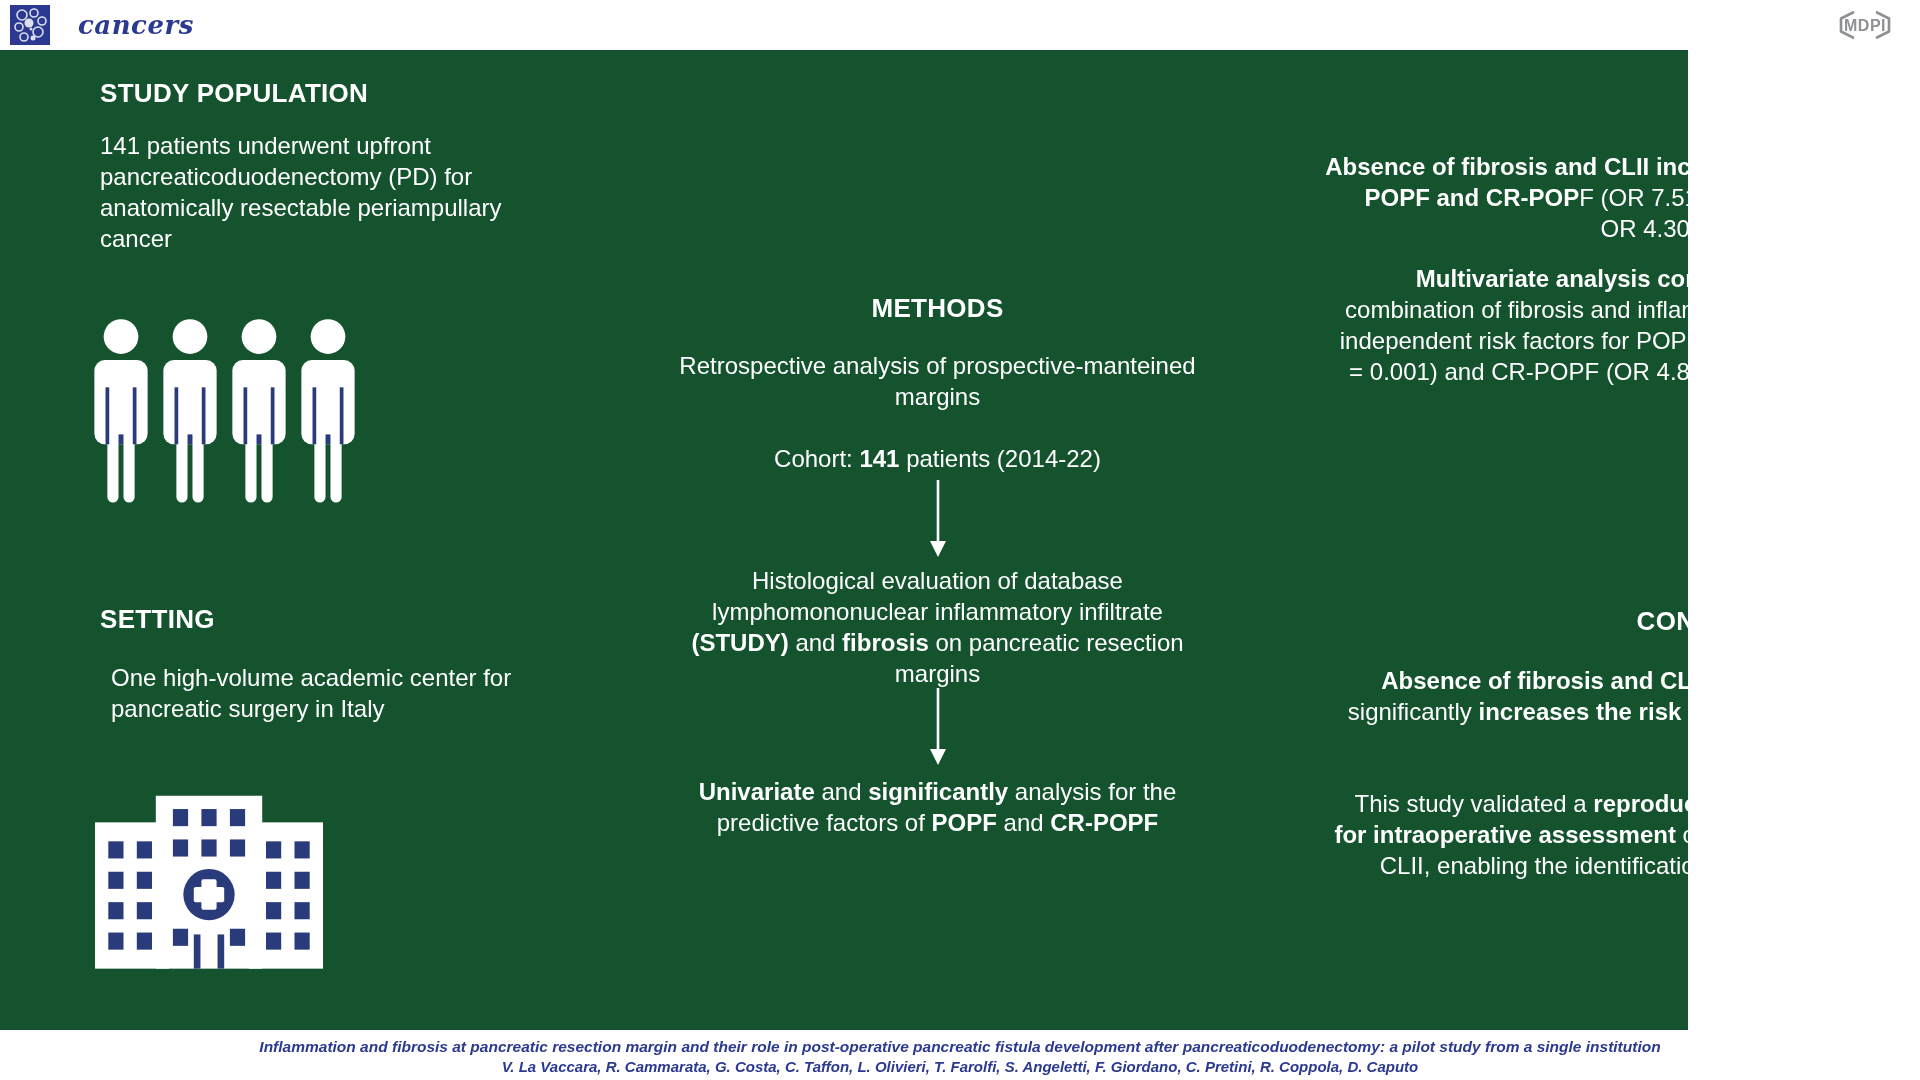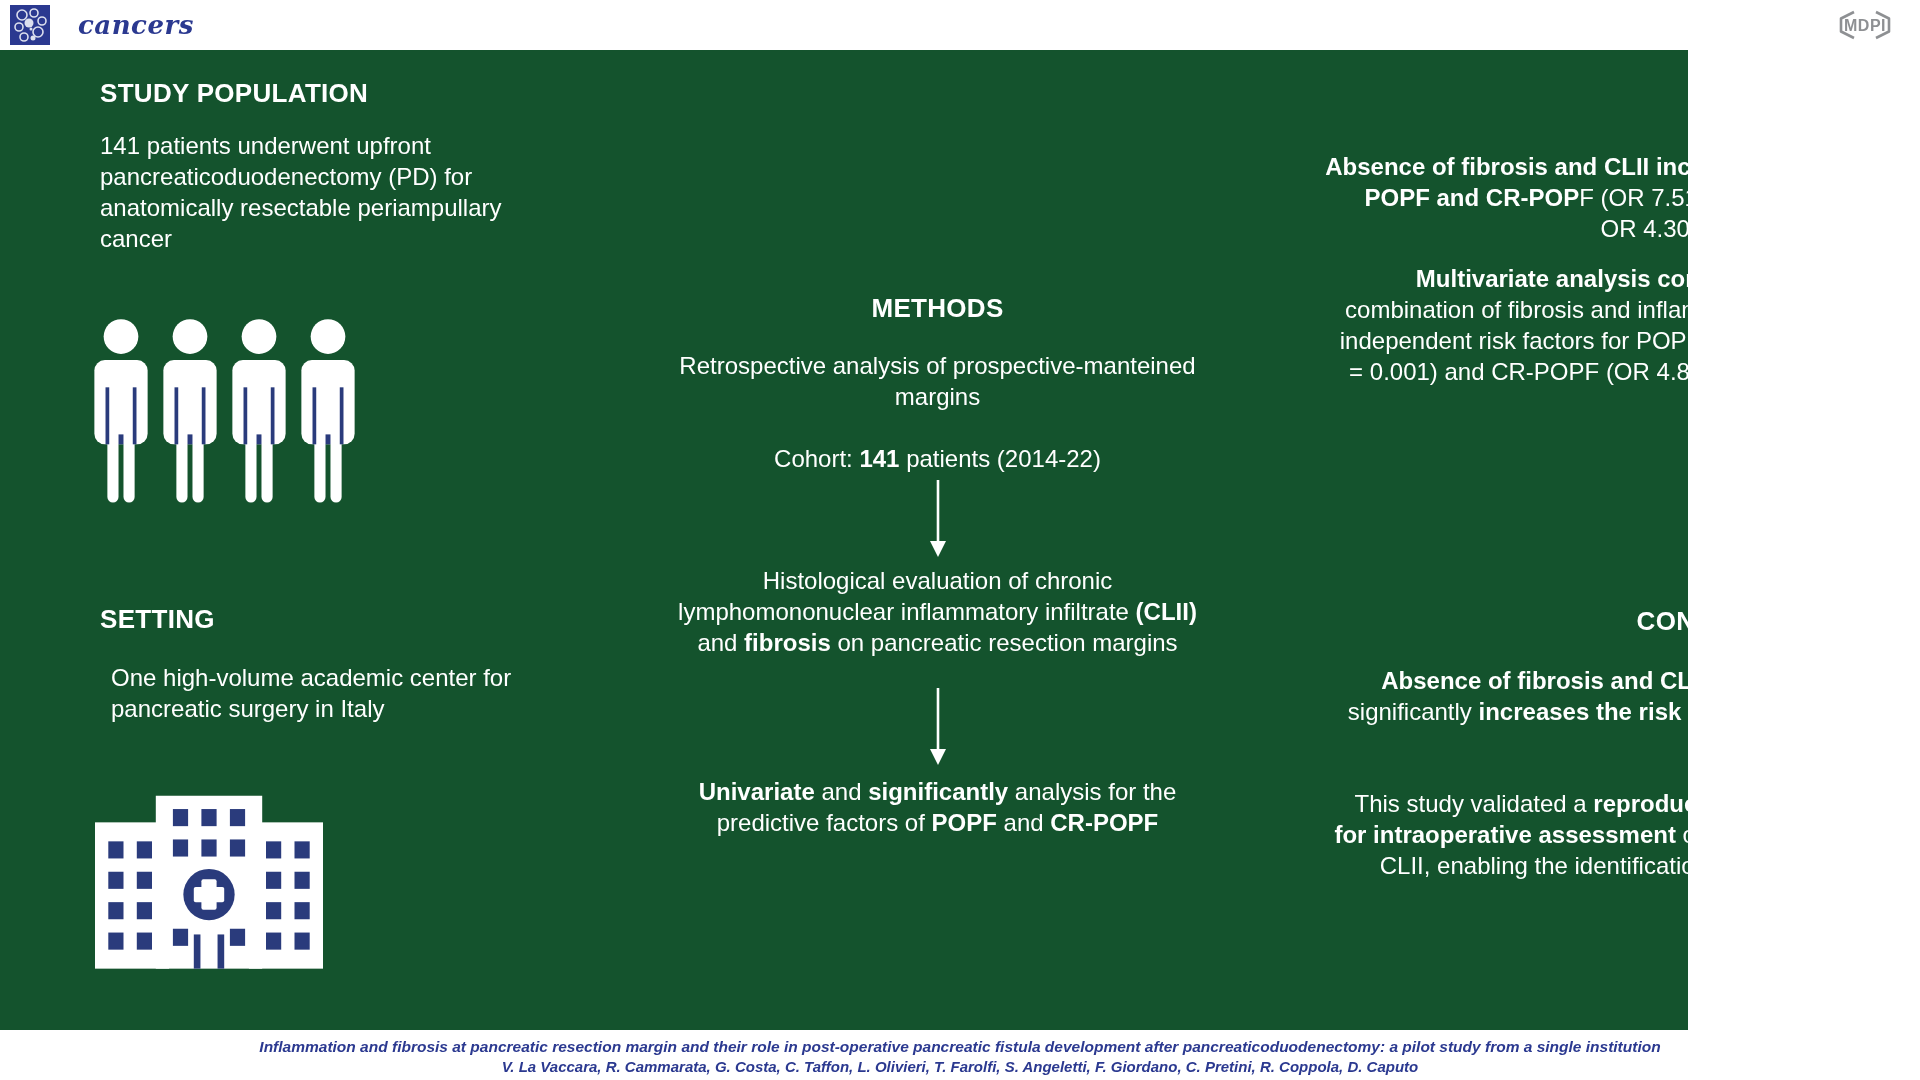--- a/index.html
+++ b/index.html
@@ -181,21 +181,21 @@
 
     <div class="sec body mid m-cohort"><span>Cohort: </span><span class="b">141</span><span> patients (2014-22)</span></div>
 
     <div class="sec mid m-arrow1">
       <svg width="22" height="78" viewBox="0 0 22 78">
         <line x1="11" y1="0" x2="11" y2="63" stroke="#fff" stroke-width="2.6"></line>
         <polygon points="3,61 19,61 11,77" fill="#fff"></polygon>
       </svg>
     </div>
 
-    <div class="sec body mid m-histo"><span>Histological evaluation of chronic lymphomononuclear inflammatory infiltrate </span><span class="b">(CLII)</span><span> and </span><span class="b">fibrosis</span><span> on pancreatic resection margins</span></div>
+    <div class="sec body mid m-histo"><span>Histological evaluation of database lymphomononuclear inflammatory infiltrate </span><span class="b">(STUDY)</span><span> and </span><span class="b">fibrosis</span><span> on pancreatic resection margins</span></div>
 
     <div class="sec mid m-arrow2">
       <svg width="22" height="78" viewBox="0 0 22 78">
         <line x1="11" y1="0" x2="11" y2="63" stroke="#fff" stroke-width="2.6"></line>
         <polygon points="3,61 19,61 11,77" fill="#fff"></polygon>
       </svg>
     </div>
 
     <div class="sec body mid m-univ"><span class="b">Univariate</span><span> and </span><span class="b">significantly</span><span> analysis for the predictive factors of </span><span class="b">POPF</span><span> and </span><span class="b">CR-POPF</span></div>
 

